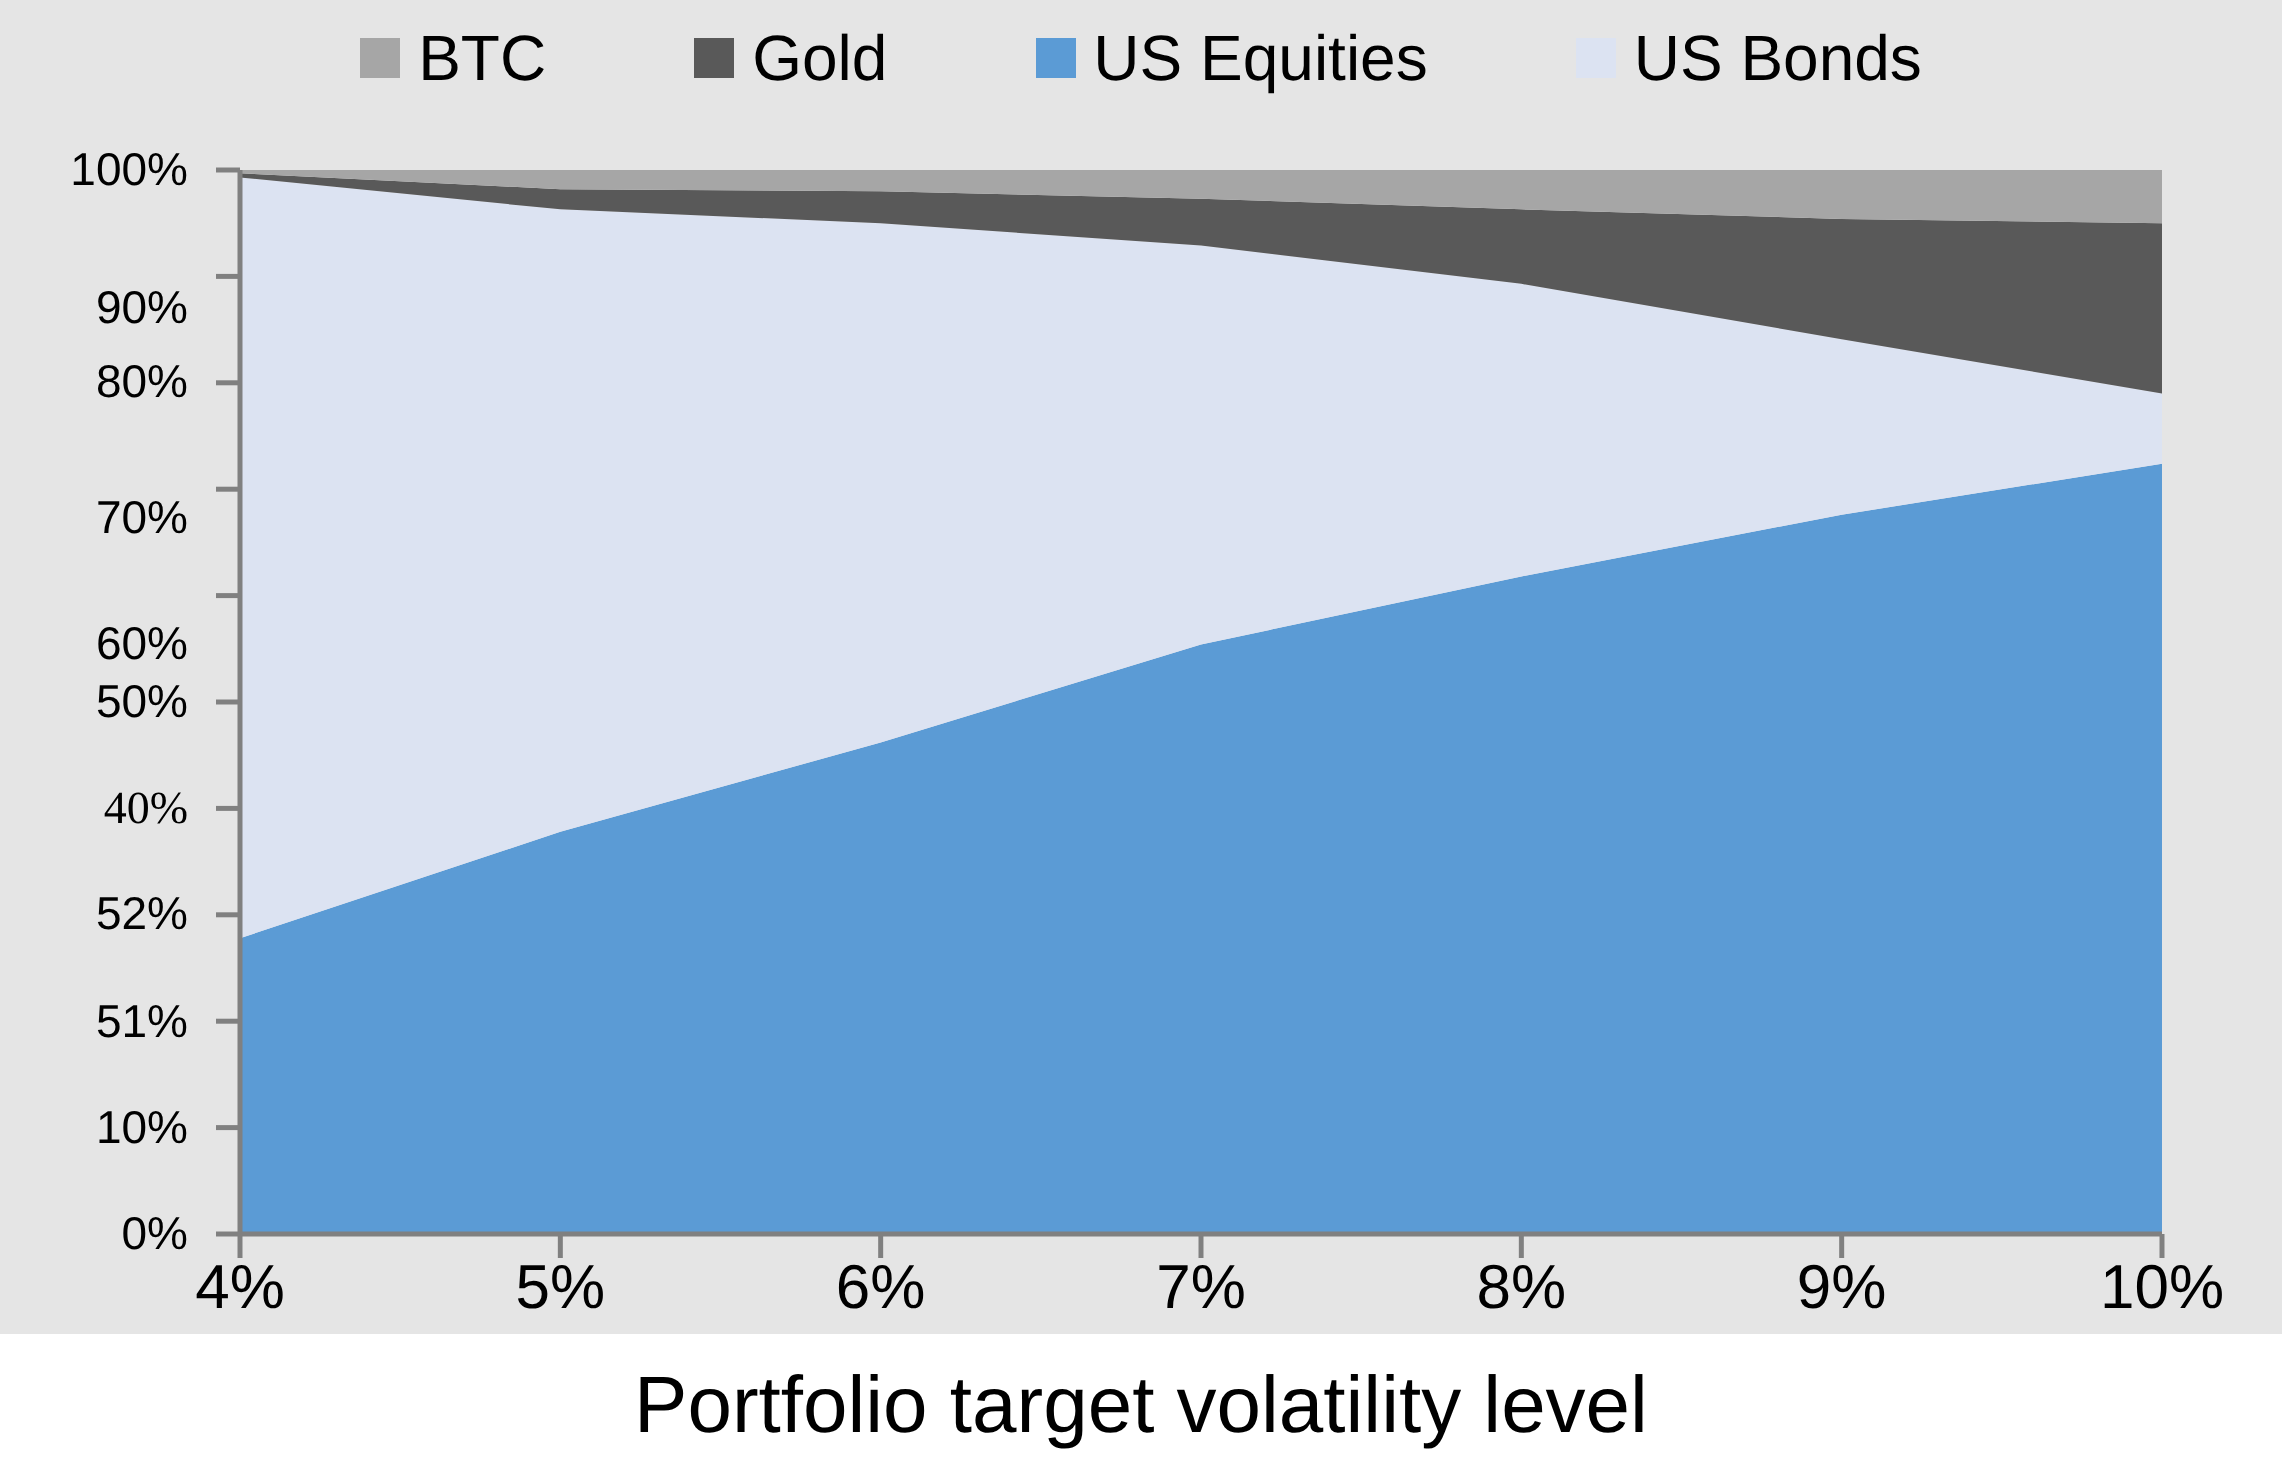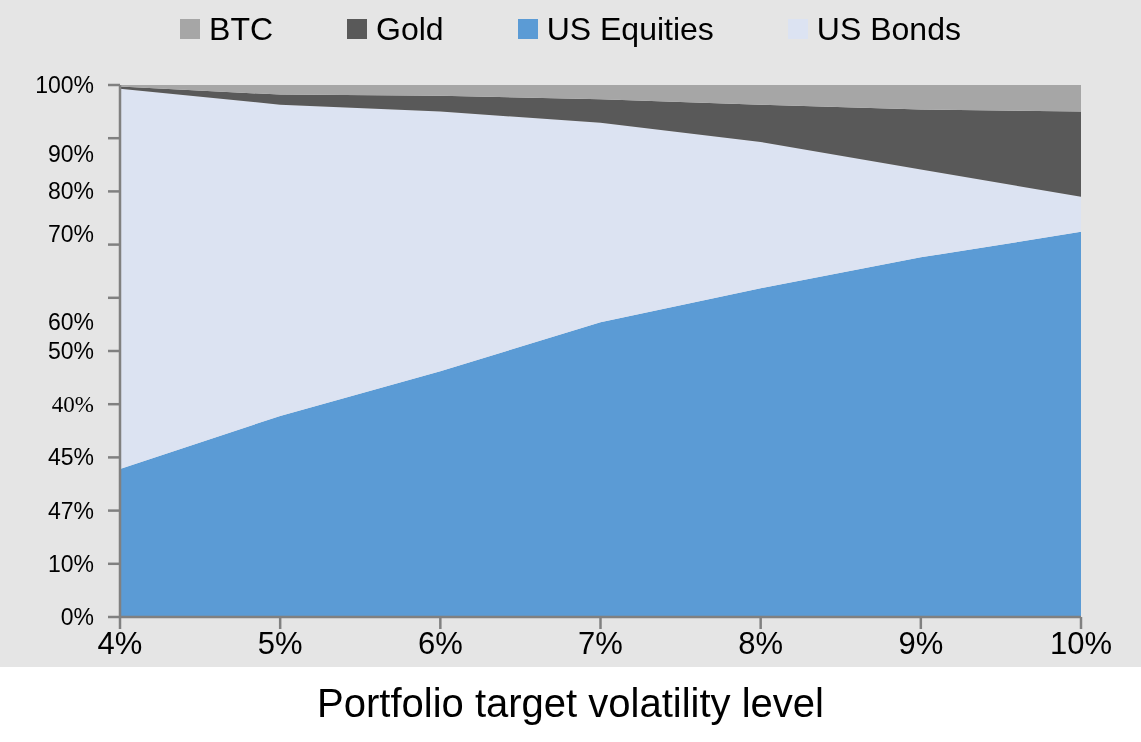--- a/index.html
+++ b/index.html
@@ -170,26 +170,26 @@
           <line x1="760.6666666666666" y1="617" x2="760.6666666666666" y2="629" stroke="#808080" stroke-width="2.5"></line>
           <line x1="920.8333333333334" y1="617" x2="920.8333333333334" y2="629" stroke="#808080" stroke-width="2.5"></line>
           <line x1="1081" y1="617" x2="1081" y2="629" stroke="#808080" stroke-width="2.5"></line>
         </g>
     </svg>
   </div>
 
   <div class="y-labels" id="y-labels">
       <div class="y-tick-label" style="top: 617px;">0%</div>
       <div class="y-tick-label" style="top: 563.8px;">10%</div>
-      <div class="y-tick-label" style="top: 510.6px;">47%</div>
-      <div class="y-tick-label" style="top: 457.4px;">45%</div>
+      <div class="y-tick-label" style="top: 510.6px;">51%</div>
+      <div class="y-tick-label" style="top: 457.4px;">52%</div>
       <div class="y-tick-label" style="top: 404.2px; font-family: Liberation Serif, serif;">40%</div>
       <div class="y-tick-label" style="top: 351px;">50%</div>
       <div class="y-tick-label" style="top: 297.8px; margin-top: 24px;">60%</div>
-      <div class="y-tick-label" style="top: 234px; margin-left: 13px;">70%</div>
+      <div class="y-tick-label" style="top: 259px; margin-left: 13px;">70%</div>
       <div class="y-tick-label" style="top: 191.4px;">80%</div>
       <div class="y-tick-label" style="top: 154px;">90%</div>
       <div class="y-tick-label" style="top: 85px;">100%</div>
     </div>
 
   <div class="x-labels" id="x-labels">
       <div class="x-tick-label" style="left: 120px;">4%</div>
       <div class="x-tick-label" style="left: 280.167px;">5%</div>
       <div class="x-tick-label" style="left: 440.333px;">6%</div>
       <div class="x-tick-label" style="left: 600.5px;">7%</div>

